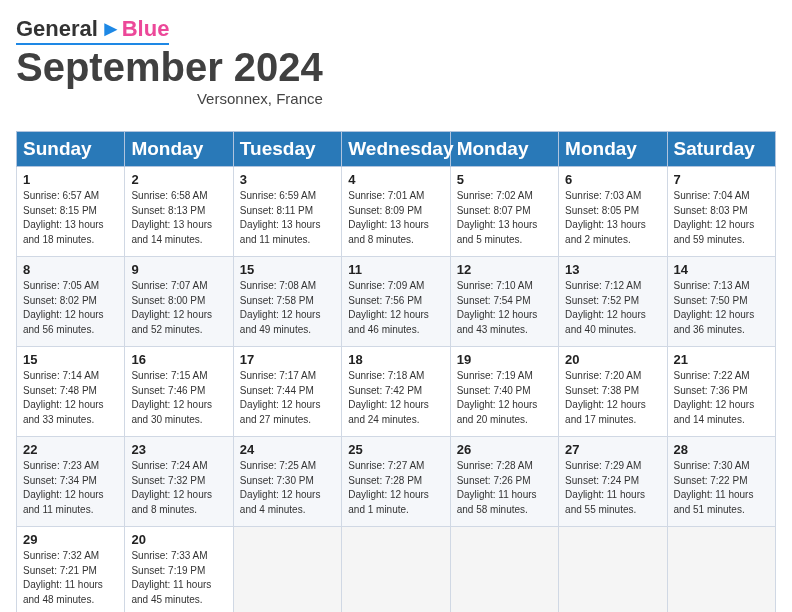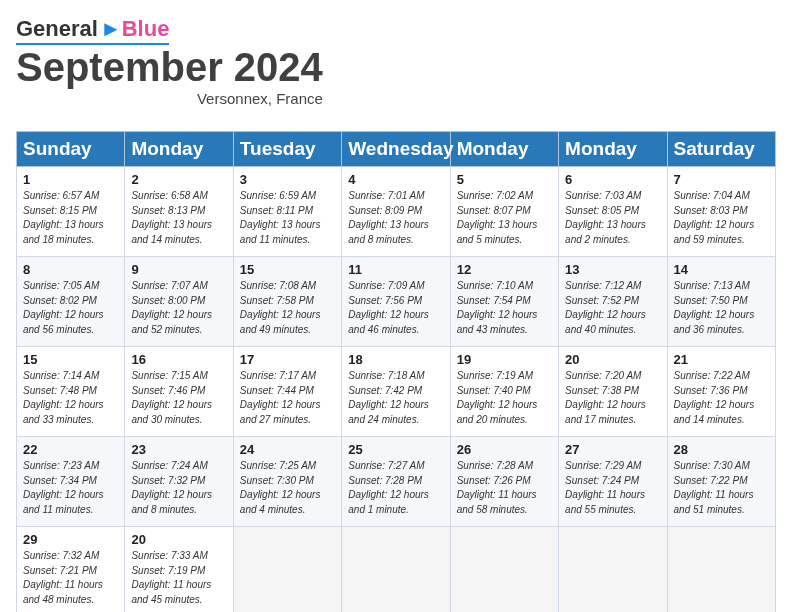--- a/index.html
+++ b/index.html
@@ -60,21 +60,20 @@
     .day-num {
       font-size: 13px;
       font-weight: bold;
       display: block;
       margin-bottom: 2px;
     }
     .day-detail {
       font-size: 10px;
       line-height: 1.45;
       color: #333;
-      font-style: italic;
     }
     .empty-cell {
       background: #f5f5f5 !important;
     }
     .logo-line {
       width: 100%;
       height: 2px;
       background: #1e88e5;
       margin-top: 1px;
     }

